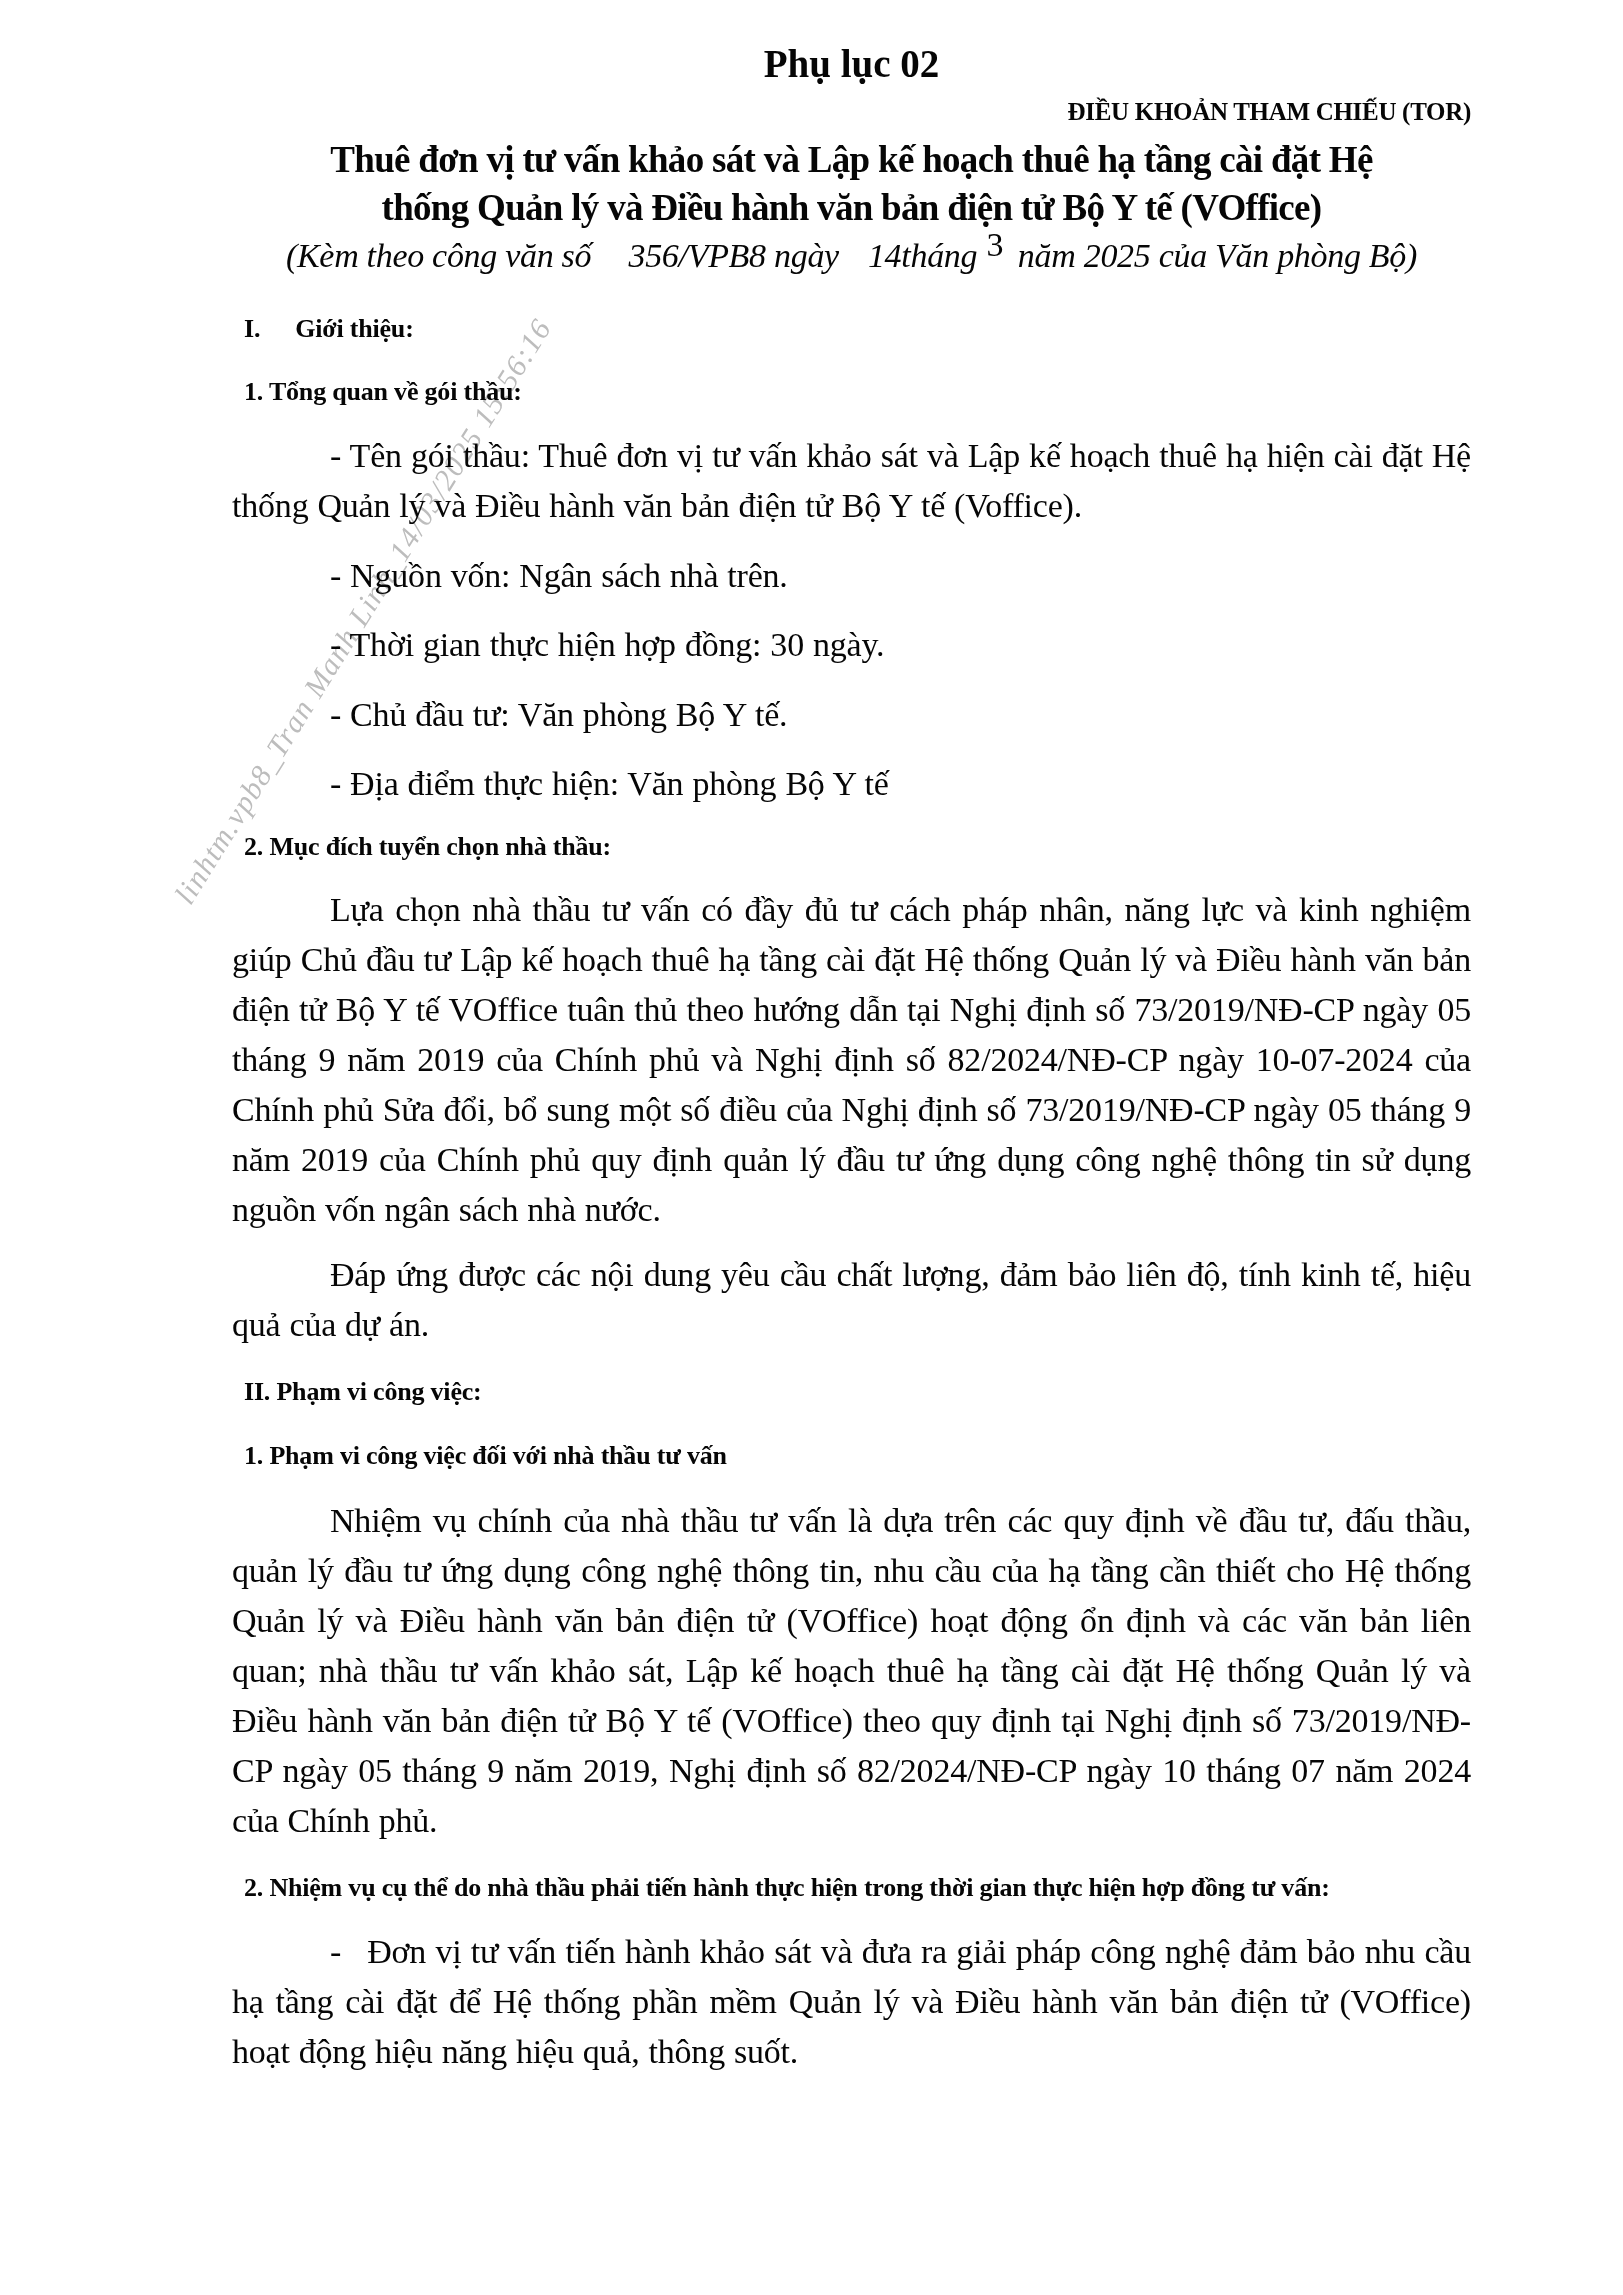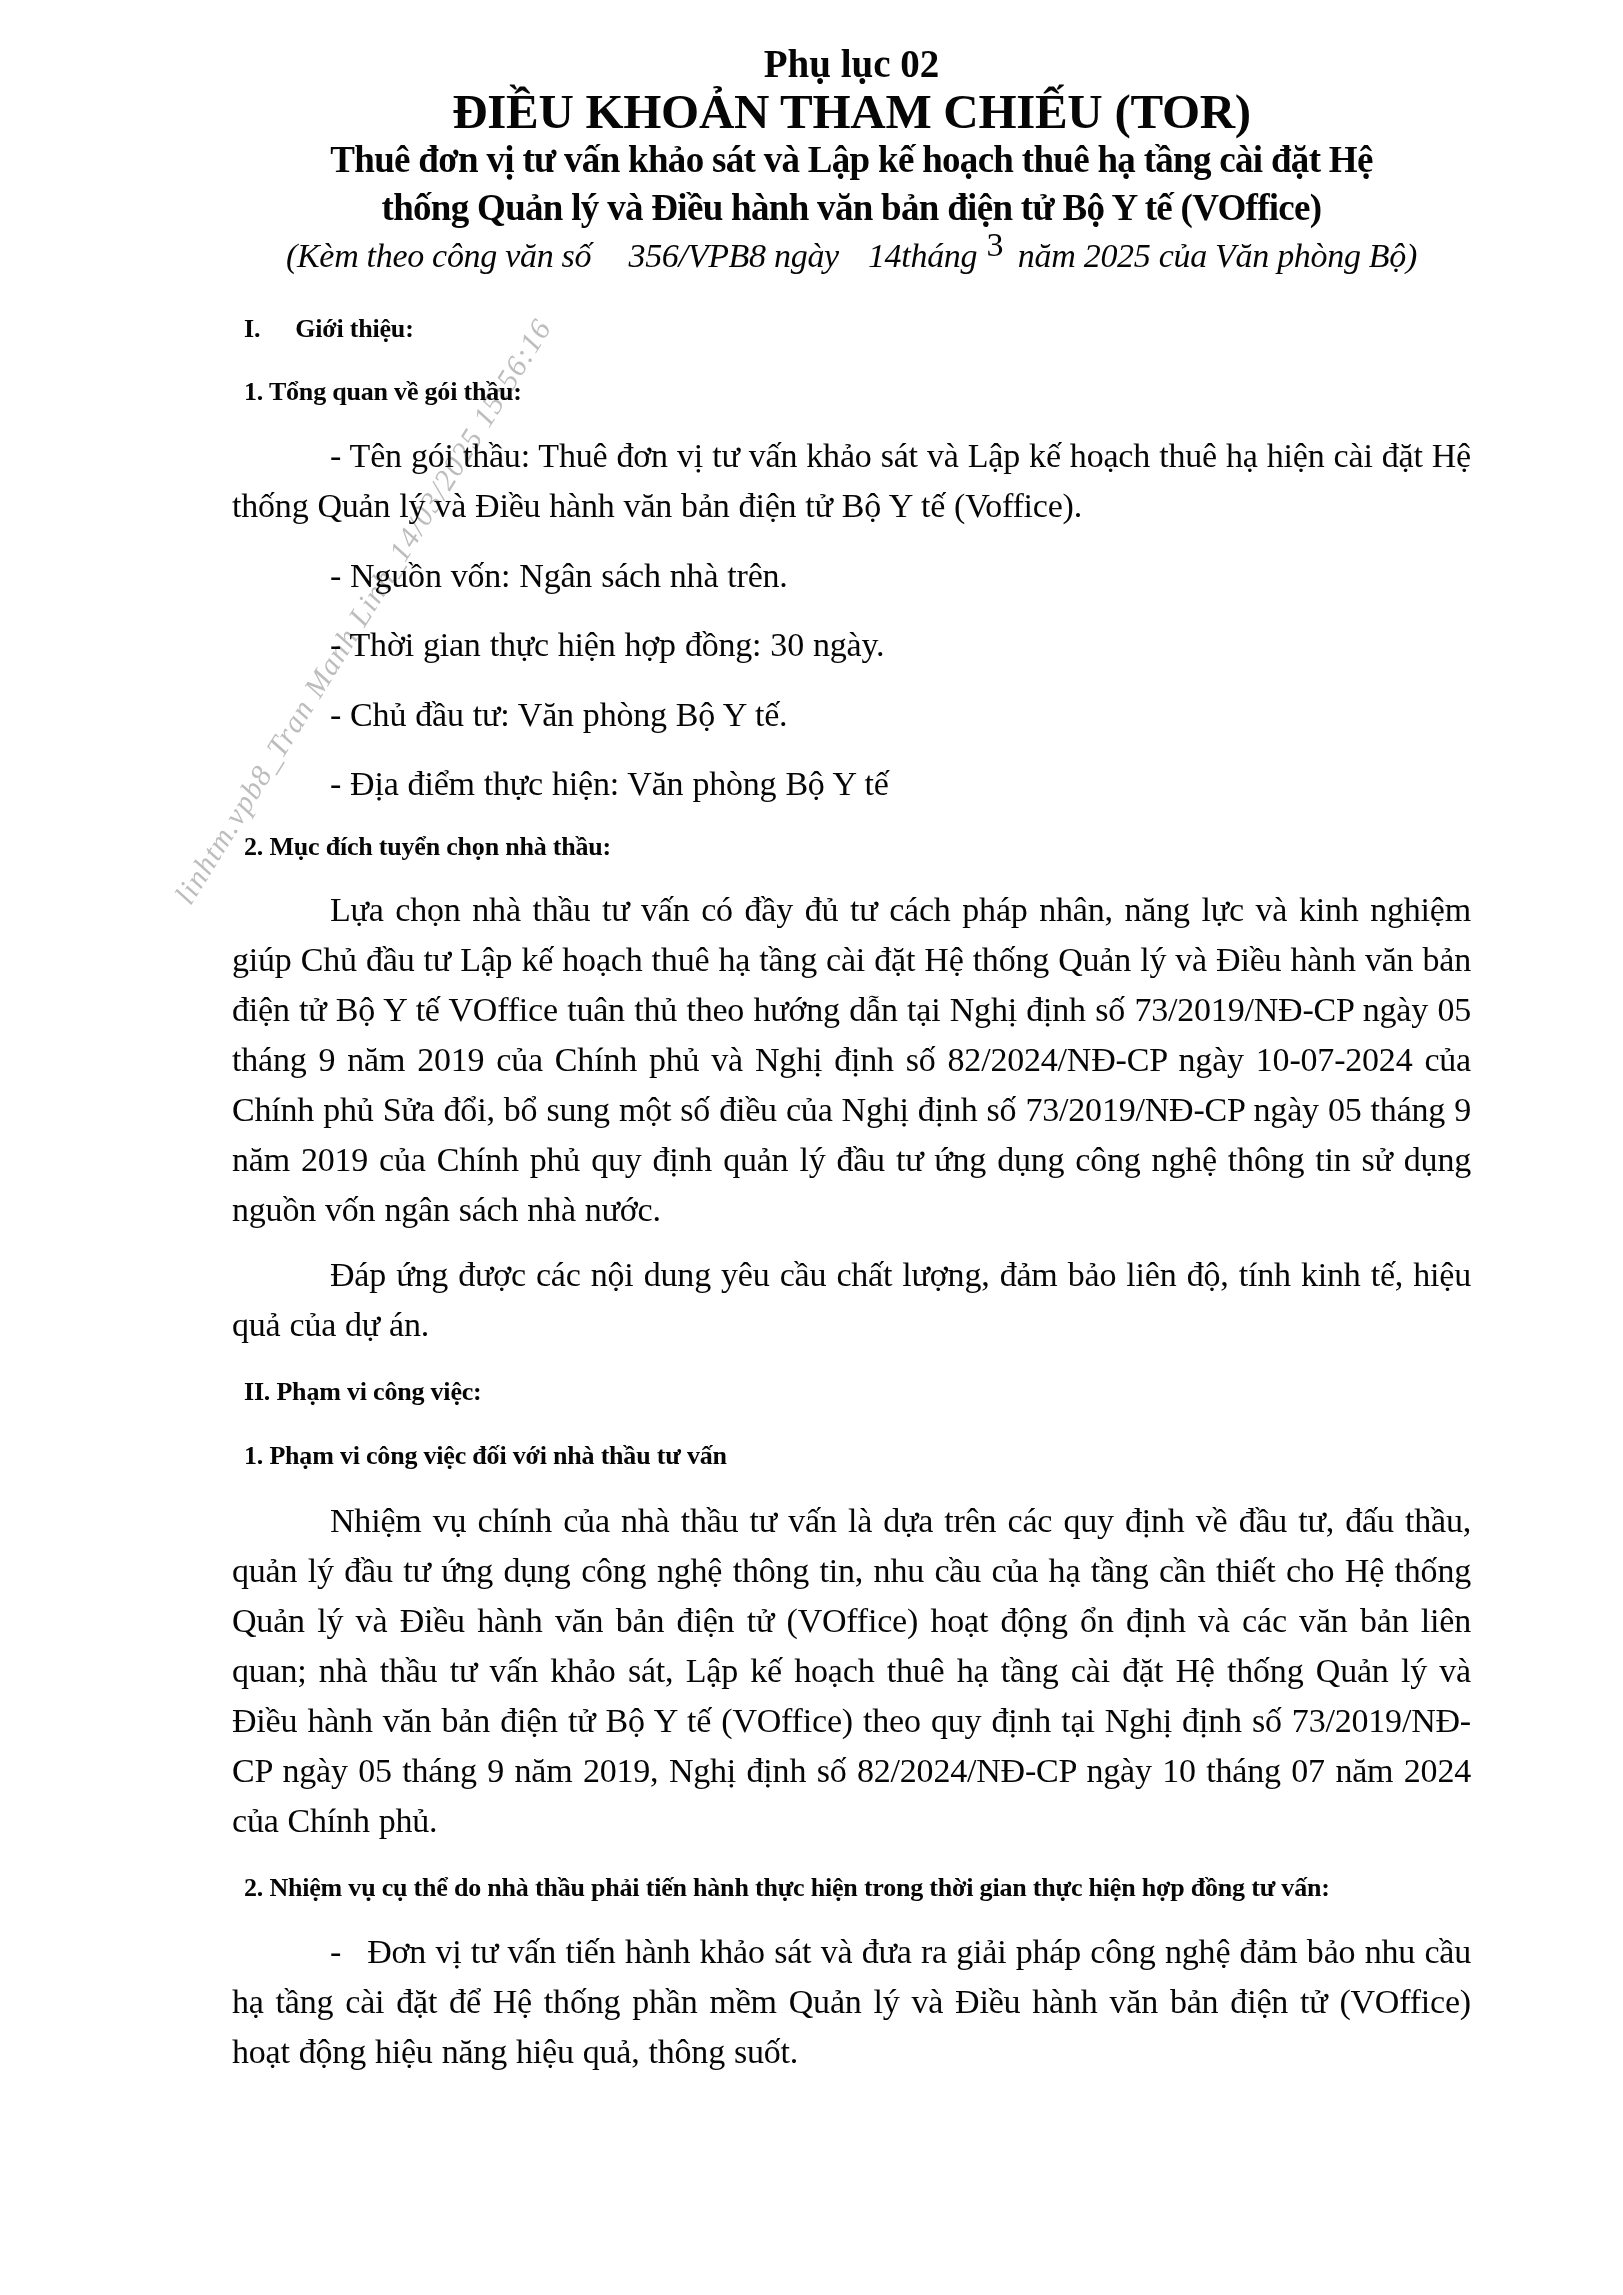--- a/index.html
+++ b/index.html
@@ -24,21 +24,21 @@
     white-space:nowrap;
     z-index:1;
     user-select:none;
   }
   .content {
     position:relative; z-index:2;
     padding:40px 152px 0 232px; 
   }
   .h-center { text-align:center; }
   .t-app   { font-weight:bold; font-size:39px; line-height:48px; }
-  .t-title { font-weight:bold; font-size:49px; line-height:48px; letter-spacing:-0.3px; }
+  .t-title { font-weight:bold; font-size:25px; line-height:48px; letter-spacing:-0.3px;text-align:right; }
   .t-sub   { font-weight:bold; font-size:37px; line-height:48px; letter-spacing:-0.7px; white-space:nowrap; }
   .t-ref   { font-style:italic; font-size:34px; line-height:48px; letter-spacing:-0.3px; white-space:nowrap; }
   .t-ref .seg-fill     { font-style:italic;margin-left:29px; }
   .t-ref .seg-fill-sup { font-style:normal; position:relative; top:-0.32em; padding:0 6.5px 0 9.2px; }
 
   .h {
     font-weight:bold; font-size:26px; line-height:50px;
     margin:12px; letter-spacing:-0.2px;
   }
   .h-justify { text-align:justify; }

